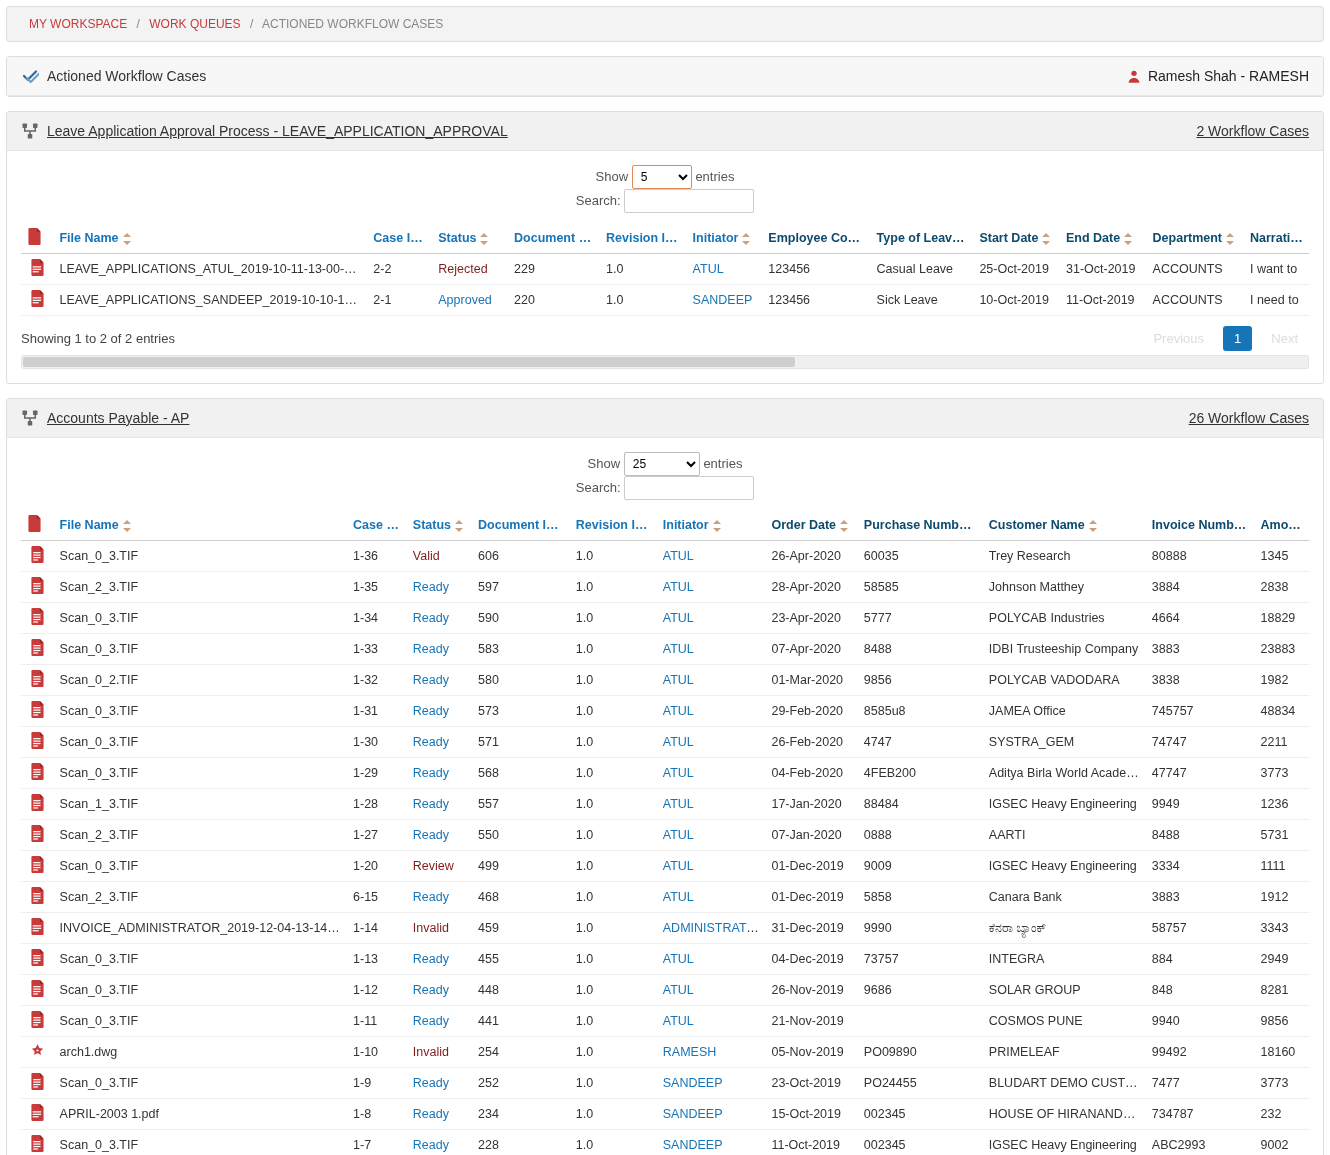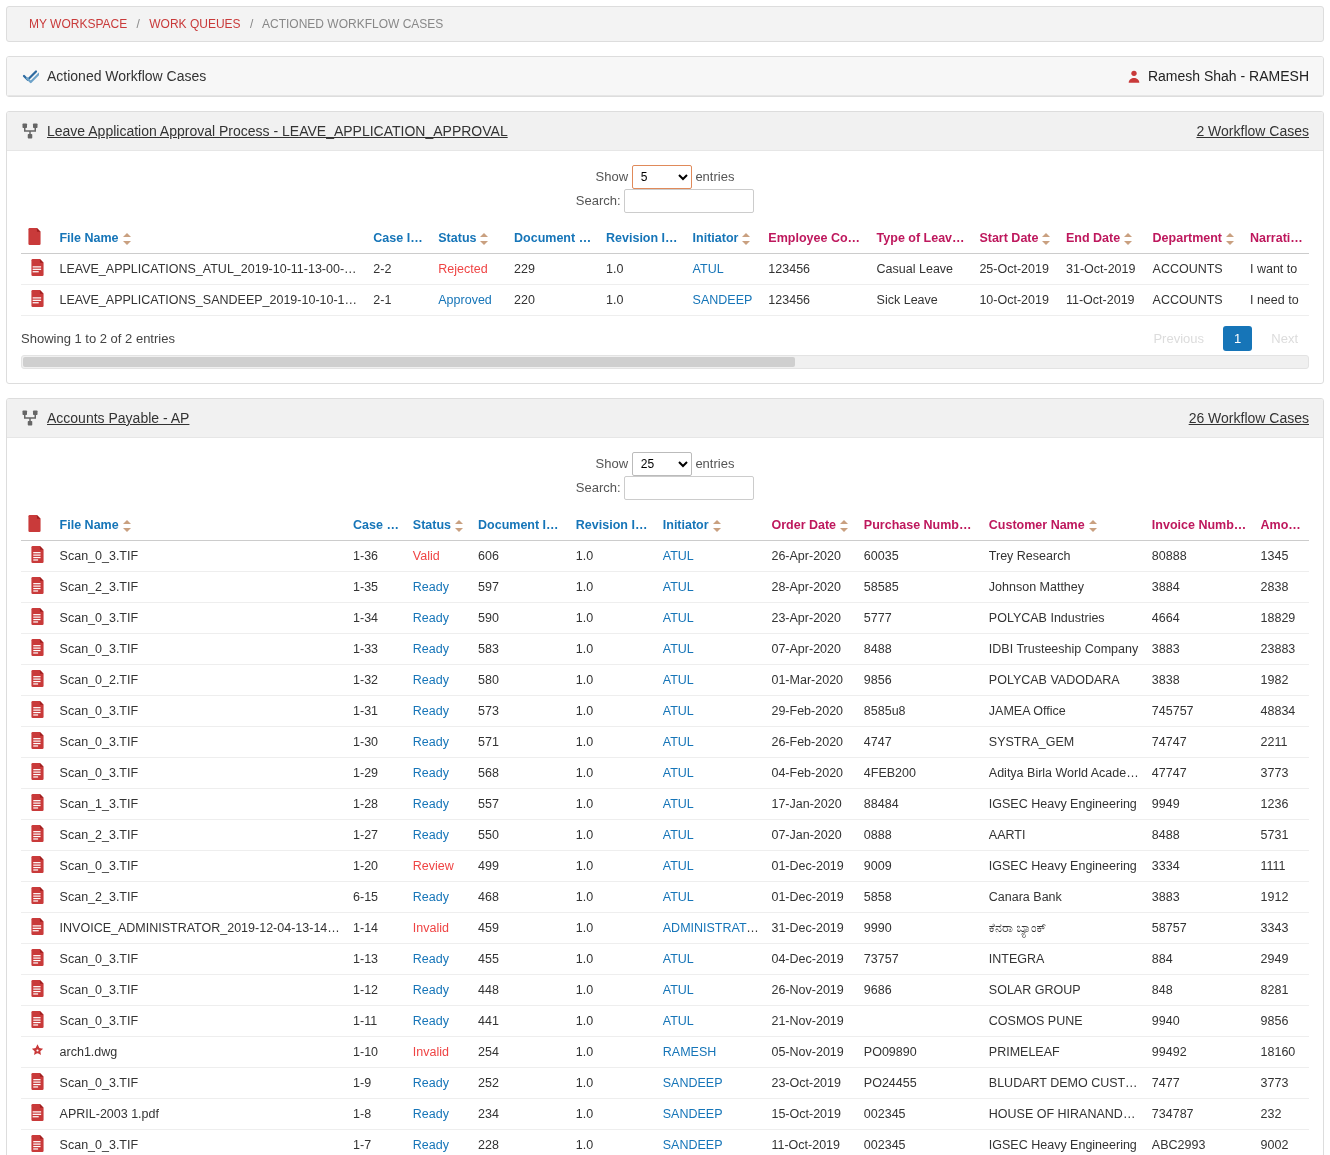--- a/index.html
+++ b/index.html
@@ -69,21 +69,21 @@
     height: 24px;
     width: 60px;
     font-size: 12px;
     padding: 0 4px;
     background: #fff;
   }
   .show-select2 {
     border: 1px solid #bbb;
     border-radius: 2px;
     height: 24px;
-    width: 60px;
+    width: 76px;
     font-size: 12px;
     padding: 0 4px;
     background: #fff;
   }
   .search-input {
     border: 1px solid #ccc;
     border-radius: 2px;
     height: 24px;
     width: 130px;
     padding: 0 6px;
@@ -93,21 +93,21 @@
     width: 100%;
     border-collapse: collapse;
     font-size: 12.5px;
     table-layout: fixed;
   }
   table.data th {
     text-align: left;
     font-weight: 600;
     padding: 5px 6px;
     border-bottom: 1px solid #ccc;
-    color: #be185d;
+    color: #0c4a6e;
     white-space: nowrap;
     position: relative;
     overflow: hidden;
     text-overflow: ellipsis;
   }
   table.data th.hdr-blue { color: #1675b8; }
   .sort-caret {
     display: inline-block;
     margin-left: 4px;
     vertical-align: middle;
@@ -115,21 +115,21 @@
   .sort-caret svg { display: block; }
   table.data td {
     padding: 5px 6px;
     border-bottom: 1px solid #eee;
     white-space: nowrap;
     color: #333;
     overflow: hidden;
     text-overflow: ellipsis;
   }
   .link-blue { color: #1675b8; }
-  .txt-red { color: #ef4444; }
+  .txt-red { color: #7f1d1d; }
   .footer-row {
     display: flex;
     justify-content: space-between;
     align-items: center;
     margin-top: 10px;
     font-size: 13px;
     color: #444;
   }
   .pager { display: flex; gap: 8px; align-items: center; }
   .pager .pg-btn {

